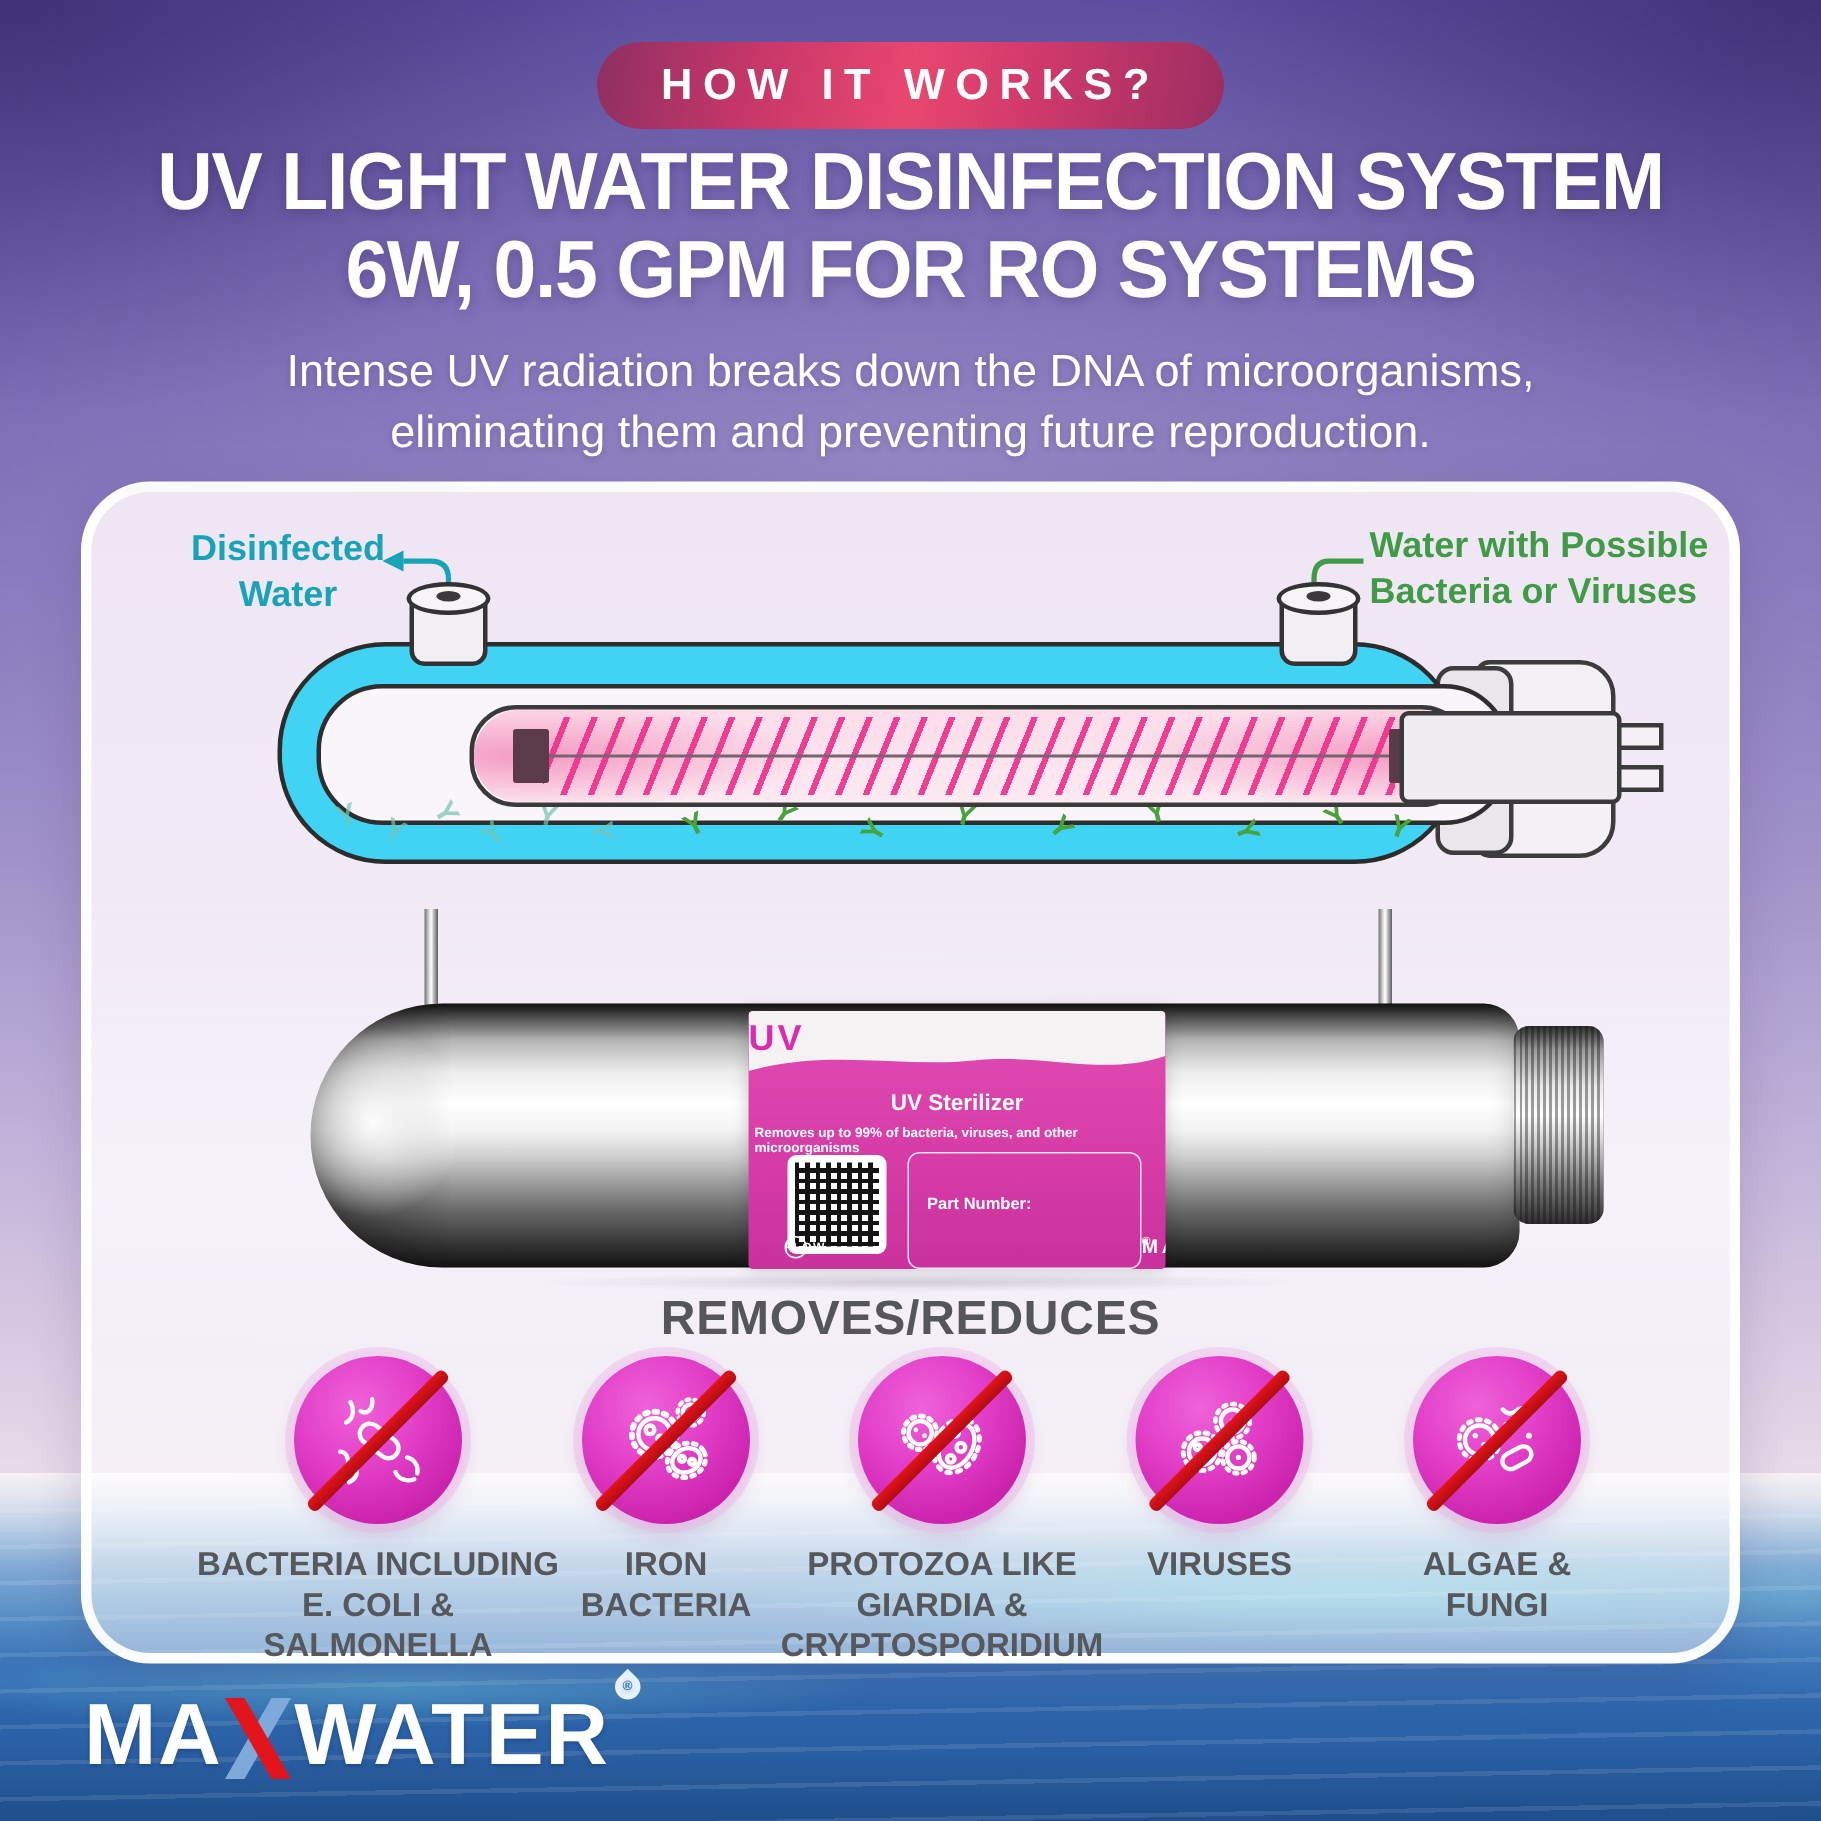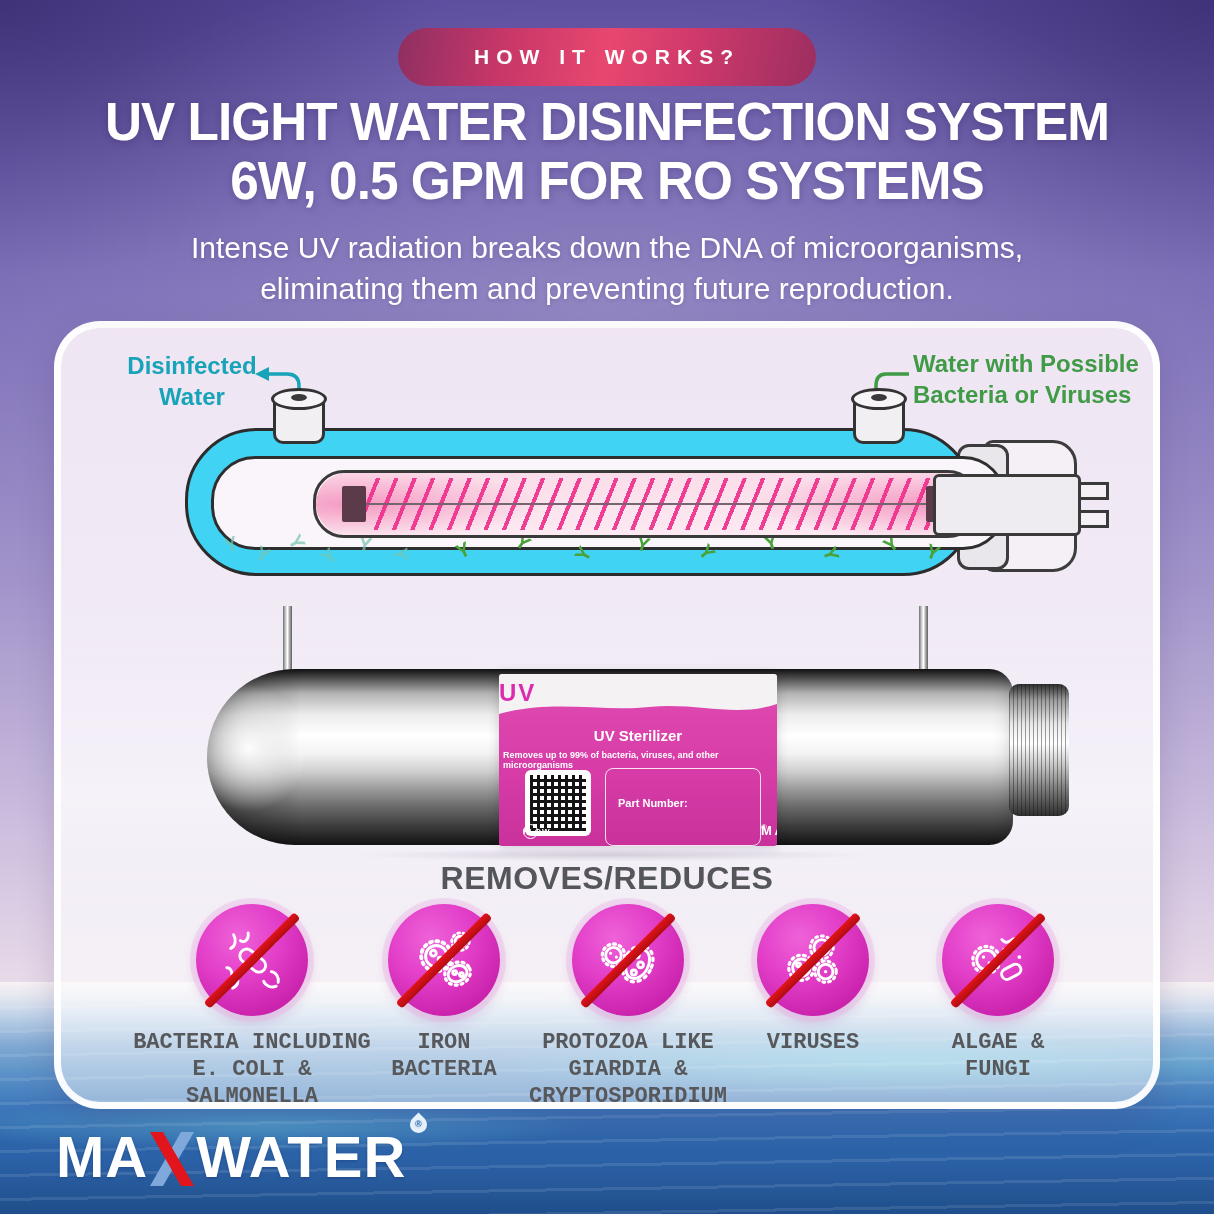--- a/index.html
+++ b/index.html
@@ -15,21 +15,21 @@
   .bg-water{position:absolute;left:0;right:0;top:982px;height:232px;
     background:
       repeating-linear-gradient(179deg, rgba(255,255,255,.10) 0 3px, rgba(255,255,255,0) 3px 24px),
       radial-gradient(48% 22% at 74% 34%, rgba(110,220,230,.50), rgba(110,220,230,0) 70%),
       radial-gradient(38% 16% at 22% 62%, rgba(120,225,235,.35), rgba(120,225,235,0) 70%),
       linear-gradient(180deg, rgba(247,241,243,1) 0%, rgba(226,230,240,.95) 7%, rgba(186,208,231,.95) 15%, #82aad4 27%, #5d93c8 39%, #3e78ba 53%, #2f67ac 67%, #2a5fa4 79%, #265898 89%, #1e4e8b 100%);}
   
   .badge{position:absolute;left:50%;top:28px;transform:translateX(-50%);
     width:418px;height:58px;border-radius:30px;display:flex;align-items:center;justify-content:center;
     background:linear-gradient(100deg,#8e2f62 0%,#c53668 24%,#e8476f 50%,#cf396b 70%,#9c2e60 100%);
-    color:#fff;font-size:21px;font-weight:bold;letter-spacing:7px;}
+    color:#fff;font-size:29px;font-weight:bold;letter-spacing:7px;}
   .title{position:absolute;top:92px;left:0;right:0;text-align:center;color:#fff;
     font-weight:bold;font-size:54px;line-height:1.1;letter-spacing:-1px;
     transform:scaleX(.95);text-shadow:0 2px 8px rgba(40,20,80,.25);}
   .subtitle{position:absolute;top:227px;left:0;right:0;text-align:center;color:#fff;
     font-size:30px;line-height:1.38;text-shadow:0 1px 4px rgba(40,20,80,.2);}
   
   .panel{position:absolute;left:54px;top:321px;width:1092px;height:774px;border-radius:46px;
     border:7px solid rgba(255,255,255,.93);
     background:linear-gradient(180deg,#efe5f3 0%,#f1eaf5 35%,rgba(252,250,253,.88) 60%,rgba(255,255,255,.62) 82%,rgba(255,255,255,.45) 100%);
     box-shadow:0 12px 34px rgba(60,40,100,.18);}
@@ -118,21 +118,21 @@
   .uv-item,.uv-item *{position:absolute;}
   .uv-item{position:absolute;}
   .uv-circle{position:relative !important;width:112px;height:112px;border-radius:50%;margin:0 auto;
     background:radial-gradient(circle at 38% 30%, #ef62d8 0%, #e23ec8 40%, #cb23ad 75%, #bd1da0 100%);
     box-shadow:0 0 0 6px rgba(236,180,230,.40), 0 6px 14px rgba(150,40,140,.22);
     display:flex;align-items:center;justify-content:center;}
   .uv-circle svg{position:static !important;z-index:1;}
   .uv-circle::after{content:"";position:absolute;left:-8px;right:-8px;top:50%;height:9px;margin-top:-4px;
     background:linear-gradient(180deg,#e2141a,#b00d12);transform:rotate(-45deg);border-radius:4px;z-index:2;}
   .uv-label{position:relative !important;margin-top:14px;font-weight:bold;font-size:22px;color:#57585b;
-    line-height:1.22;white-space:pre-line;font-family:Liberation Mono, monospace;}
+    line-height:1.22;white-space:pre-line;}
   .i1{left:191px;width:260px;margin-left:0;} .i2{left:383px;width:190px;} .i3{left:567px;width:250px;}
   .i4{left:752px;width:190px;} .i5{left:937px;width:200px;}
   .gly{fill:none;stroke:#fff;stroke-width:3;stroke-linecap:round;}
   
   .footer-logo{position:absolute;left:56px;top:1128px;display:flex;align-items:flex-end;
     color:#fff;font-weight:bold;font-size:58px;letter-spacing:1px;line-height:1;
     text-shadow:0 1px 3px rgba(0,30,80,.3);}
   .logo-x{width:46px;height:54px;margin:0 1px;}
   .logo-reg{align-self:flex-start;margin:-12px 0 0 4px;width:17px;height:17px;background:#e6f2fb;
     border-radius:0 50% 50% 50%;transform:rotate(45deg);display:flex;align-items:center;justify-content:center;}

